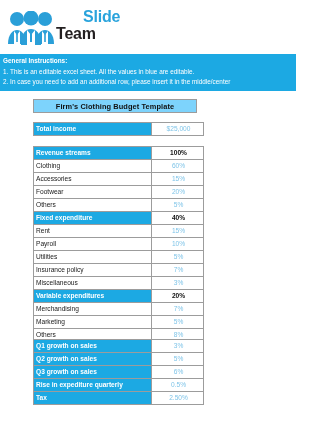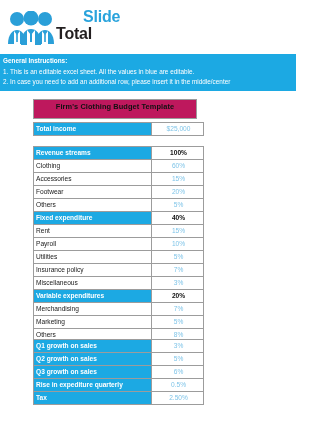--- a/index.html
+++ b/index.html
@@ -120,22 +120,22 @@
     font-weight: bold;
     background: #ffffff;
   }
 
   
   .title-banner {
     position: absolute;
     left: 33px;
     top: 8px;
     width: 164px;
-    height: 20px;
-    background: #be185d;
+    height: 14px;
+    background: #7dd3fc;
     border: 0.6px solid #9c9c9c;
     box-sizing: border-box;
     color: #111111;
     font-weight: bold;
     font-size: 7.4px;
     line-height: 13px;
     text-align: center;
     letter-spacing: 0.1px;
   }
 
@@ -160,21 +160,21 @@
       <path d="M6 20 L9 24 L12 20 L12 33 L6 33 Z" fill="#ffffff"></path>
       <path d="M34 20 L37 24 L40 20 L40 33 L34 33 Z" fill="#ffffff"></path>
       <path d="M19 19 L23 24 L27 19 L27 34 L19 34 Z" fill="#ffffff"></path>
       <rect x="22" y="22" width="2" height="9" fill="#2a9fd8"></rect>
       <rect x="8.2" y="23" width="1.6" height="8" fill="#2a9fd8"></rect>
       <rect x="36.2" y="23" width="1.6" height="8" fill="#2a9fd8"></rect>
     </svg>
   </div>
   <div class="logo-text">
     <span class="logo-slide">Slide</span>
-    <span class="logo-team">Total</span>
+    <span class="logo-team">Team</span>
   </div>
 </div>
 
 <div class="instructions">
   <span class="instr-line instr-title">General Instructions:</span>
   <span class="instr-line">1. This is an editable excel sheet. All the values in blue are editable.</span>
   <span class="instr-line">2. In case you need to add an additional row, please insert it in the middle/center</span>
 </div>
 
 <div class="sheet">

